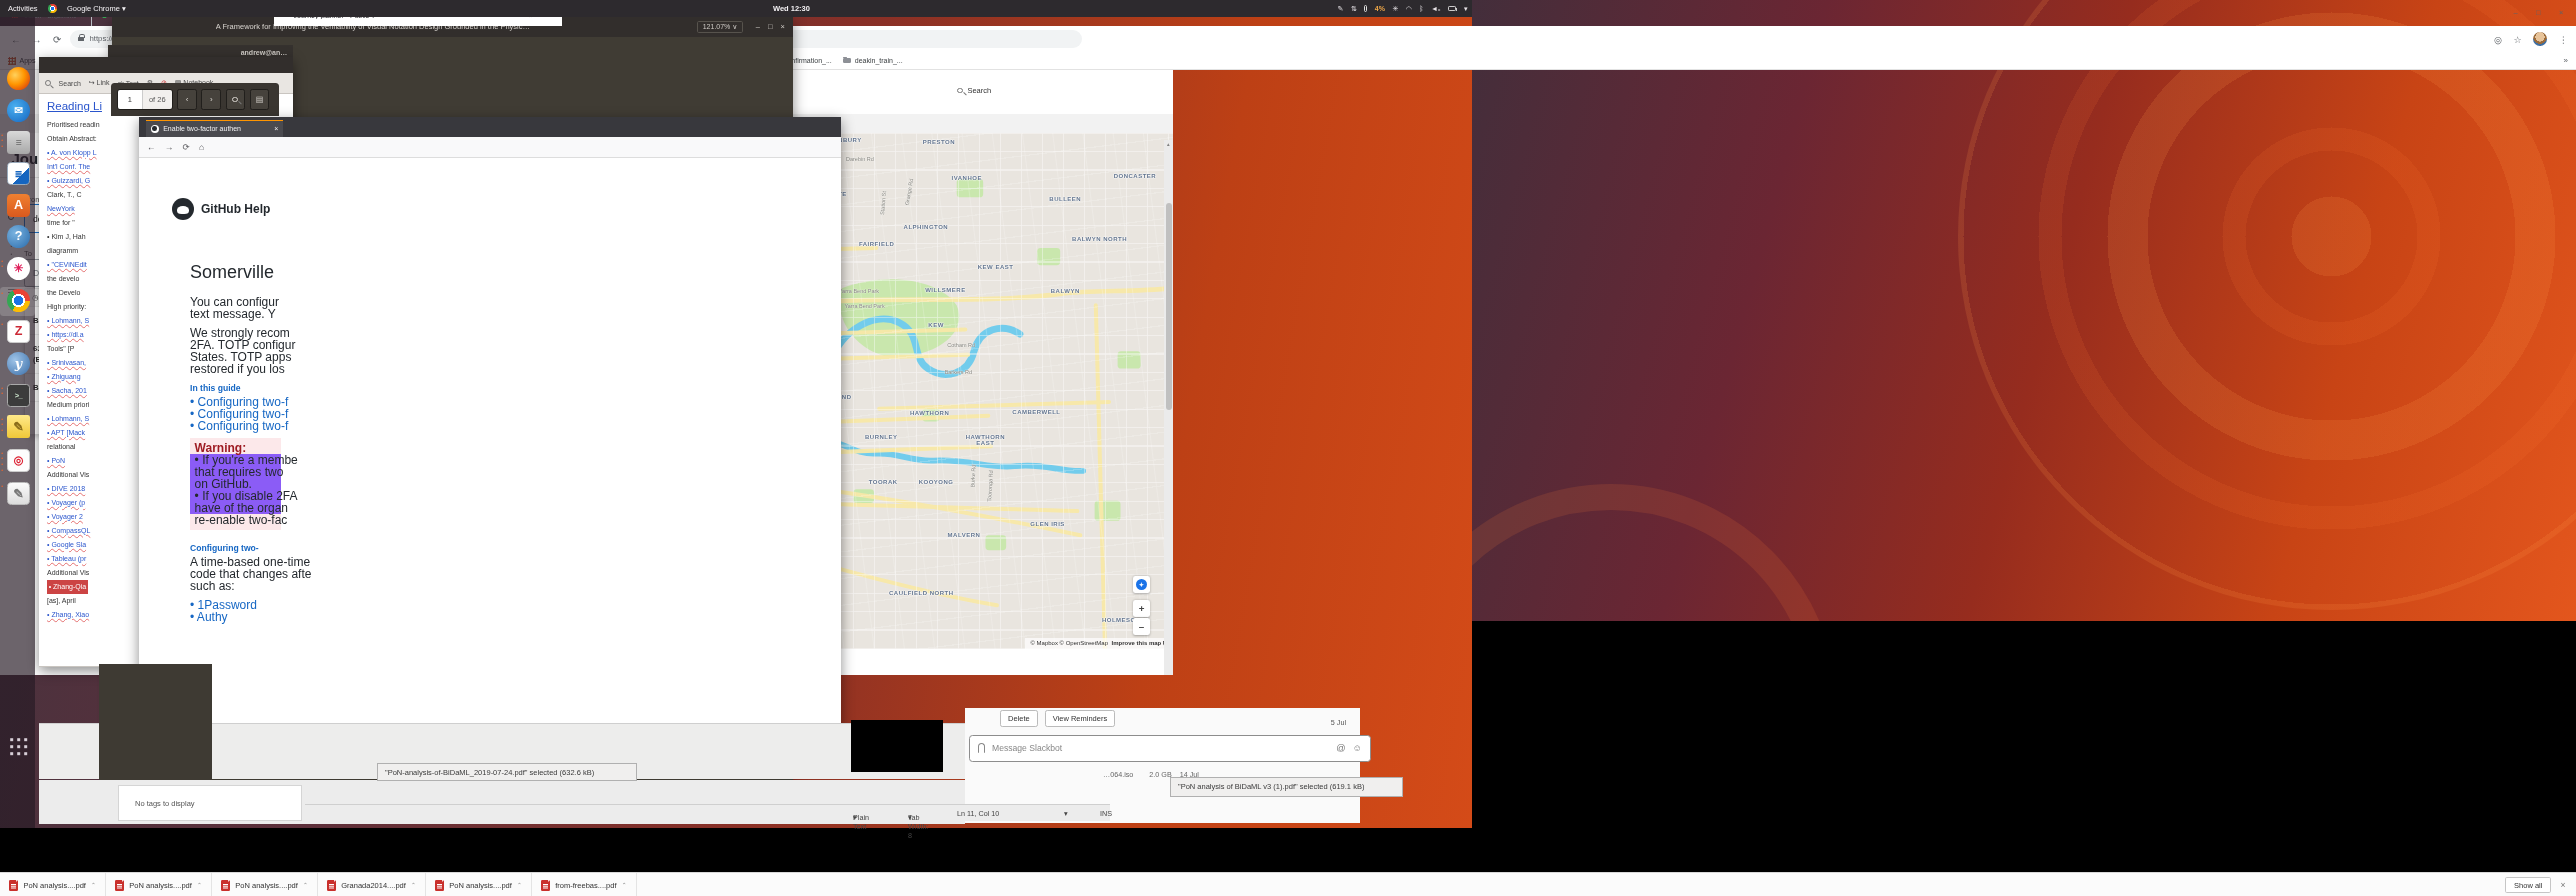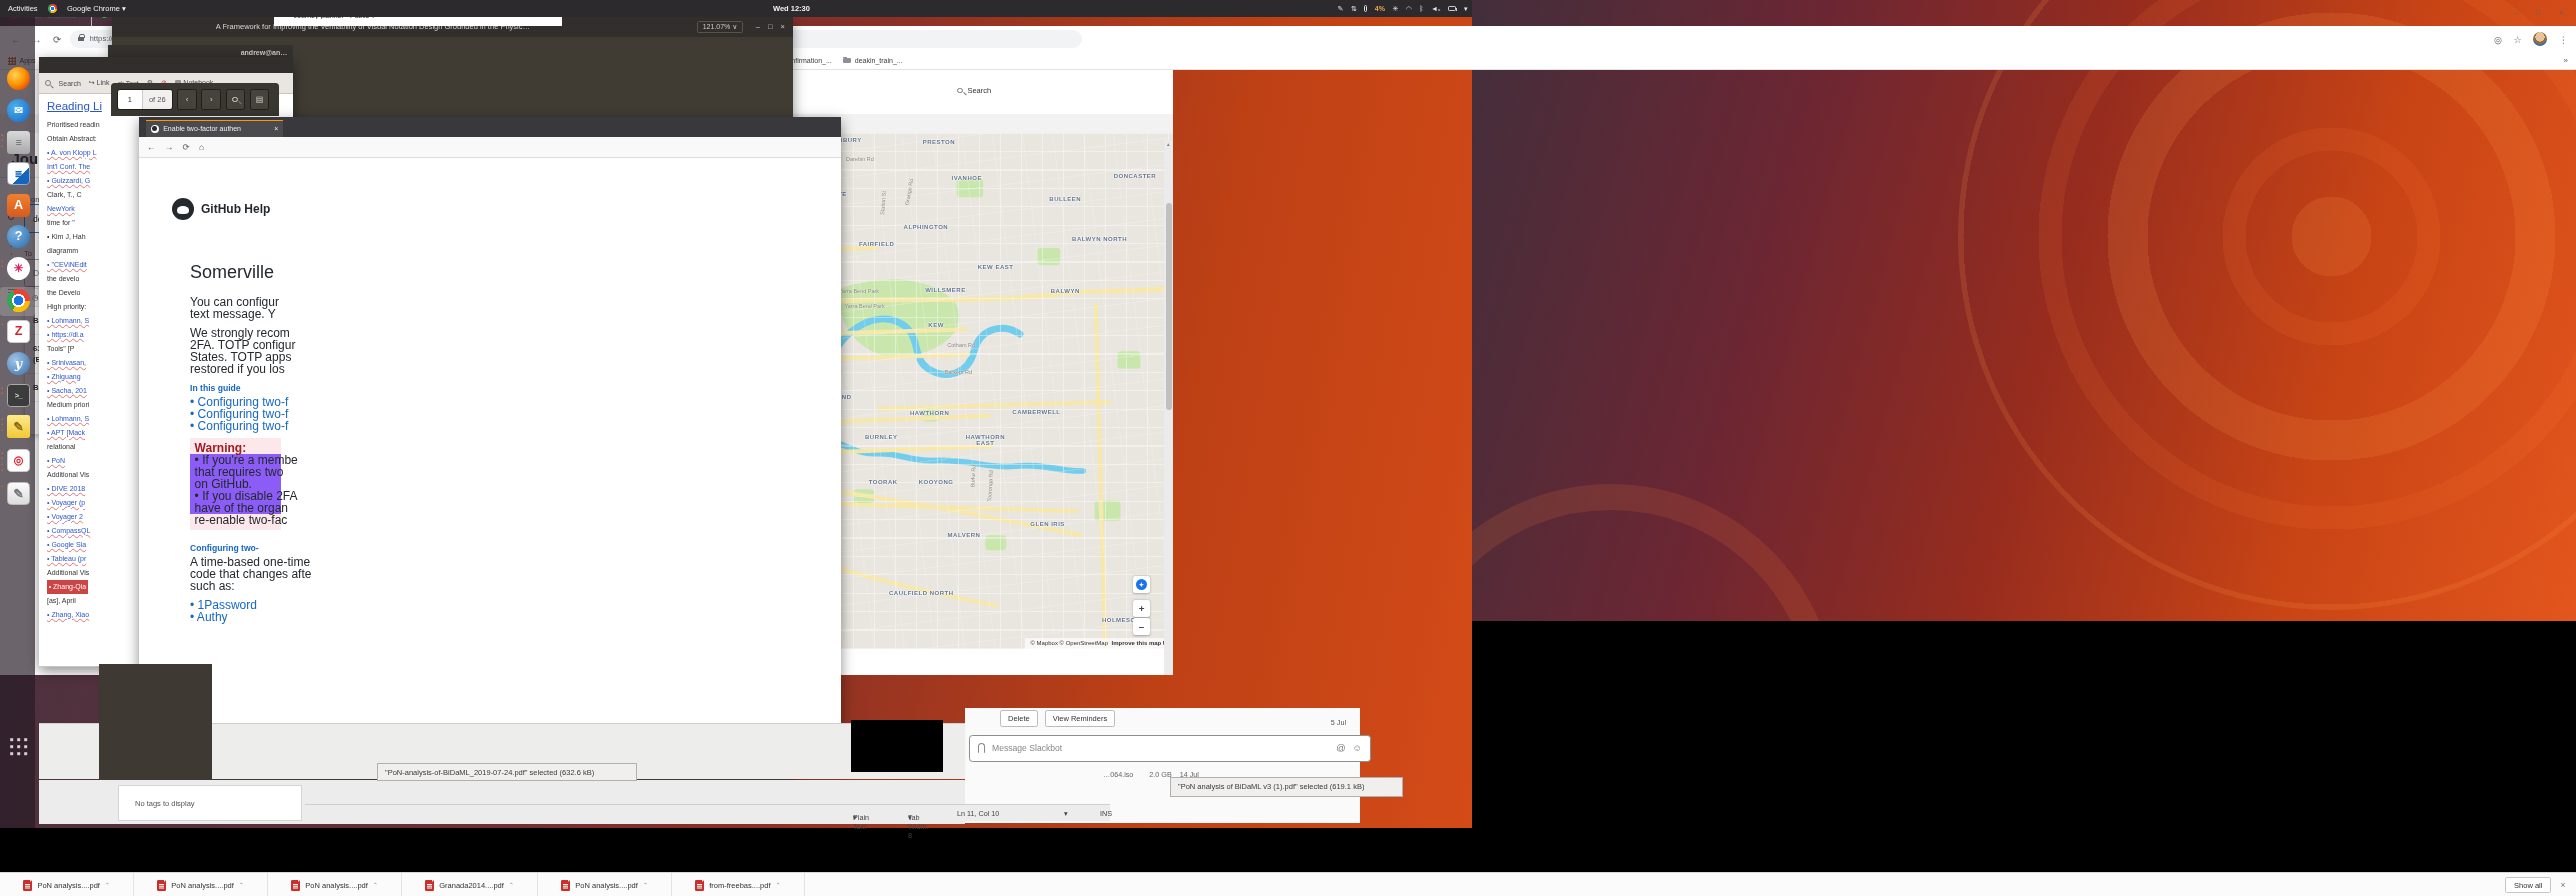--- a/index.html
+++ b/index.html
@@ -202,21 +202,21 @@
   #btn-zoomout{top:485px}
   #attr-bar{position:absolute;right:0;bottom:0;height:11.5px;background:rgba(255,255,255,.7);display:flex;align-items:center;gap:3.5px;padding:0 5.8px;font-size:6px;color:#333}
   #mapbox-pill{position:absolute;left:7px;bottom:3.5px;height:12.6px;background:rgba(18,36,56,.85);border-radius:7px;color:#fff;font-size:7px;display:flex;align-items:center;gap:2.9px;padding:0 5.8px 0 2.3px}
   #mapbox-pill .mb-c{width:8.6px;height:8.6px;border-radius:50%;background:#fff;color:#1c3d5c;font-size:5.2px;font-weight:bold;display:flex;align-items:center;justify-content:center}
   
   #pg-scroll{position:absolute;right:0;top:70px;width:8.6px;height:605px;background:#ebebeb}
   #pg-thumb{position:absolute;left:1.2px;top:63px;width:6.3px;height:207px;background:#c0c0c0;border-radius:3.5px}
   .sc-arrow{position:absolute;left:1.7px;font-size:4.6px;color:#808080}
   
   #dlbar{position:absolute;left:0;bottom:0;width:100%;height:25px;background:#fbfbfb;border-top:0.6px solid #d8d8d8;display:flex;align-items:center}
-  .dl-item{height:100%;display:flex;align-items:center;gap:5.2px;padding:0 23px;border-right:0.6px solid #e4e4e4;font-size:7.5px;color:#333}
+  .dl-item{height:100%;display:flex;align-items:center;gap:5.2px;padding:0 9px;border-right:0.6px solid #e4e4e4;font-size:7.5px;color:#333}
   .pdf-ic{width:9.2px;height:11px;background:#c9302c;border-radius:1.2px;position:relative;flex:0 0 auto}
   .pdf-ic::before{content:"";position:absolute;right:0;top:0;border-left:2.9px solid #fff;border-bottom:2.9px solid transparent;opacity:.85}
   .pdf-ic::after{content:"";position:absolute;left:1.7px;top:4.6px;width:5.8px;height:0.9px;background:#fff;box-shadow:0 1.7px 0 #fff,0 3.5px 0 #fff}
   .dl-chev{color:#888;font-size:5.8px}
   #dl-showall{margin-left:auto;height:16px;border:0.6px solid #c6c6c6;border-radius:1.7px;background:#fff;display:flex;align-items:center;padding:0 8px;font-size:7.5px;color:#333}
   #dl-close{margin:0 10.4px 0 9.2px;color:#777;font-size:8.6px}
 </style>
 </head>
 <body>
 

